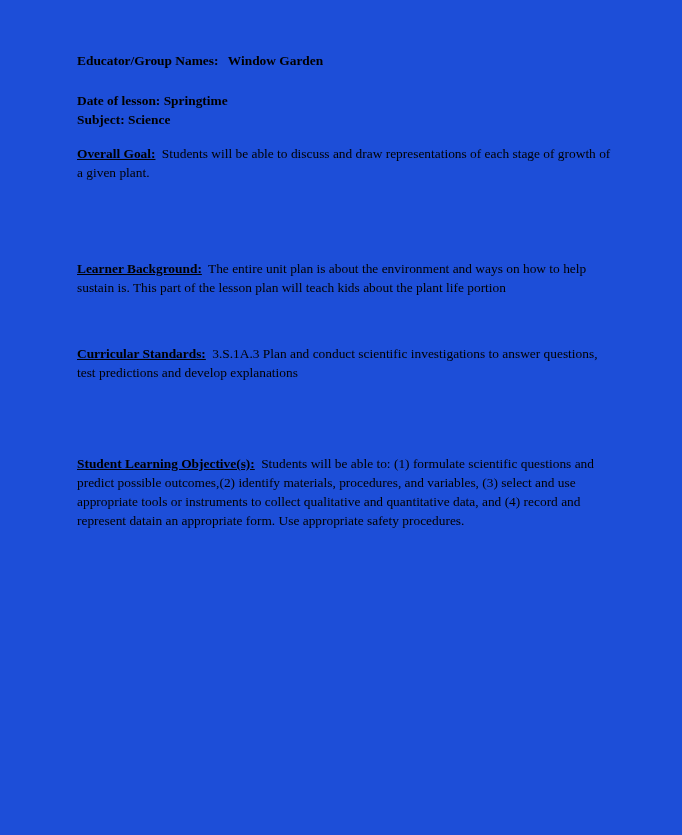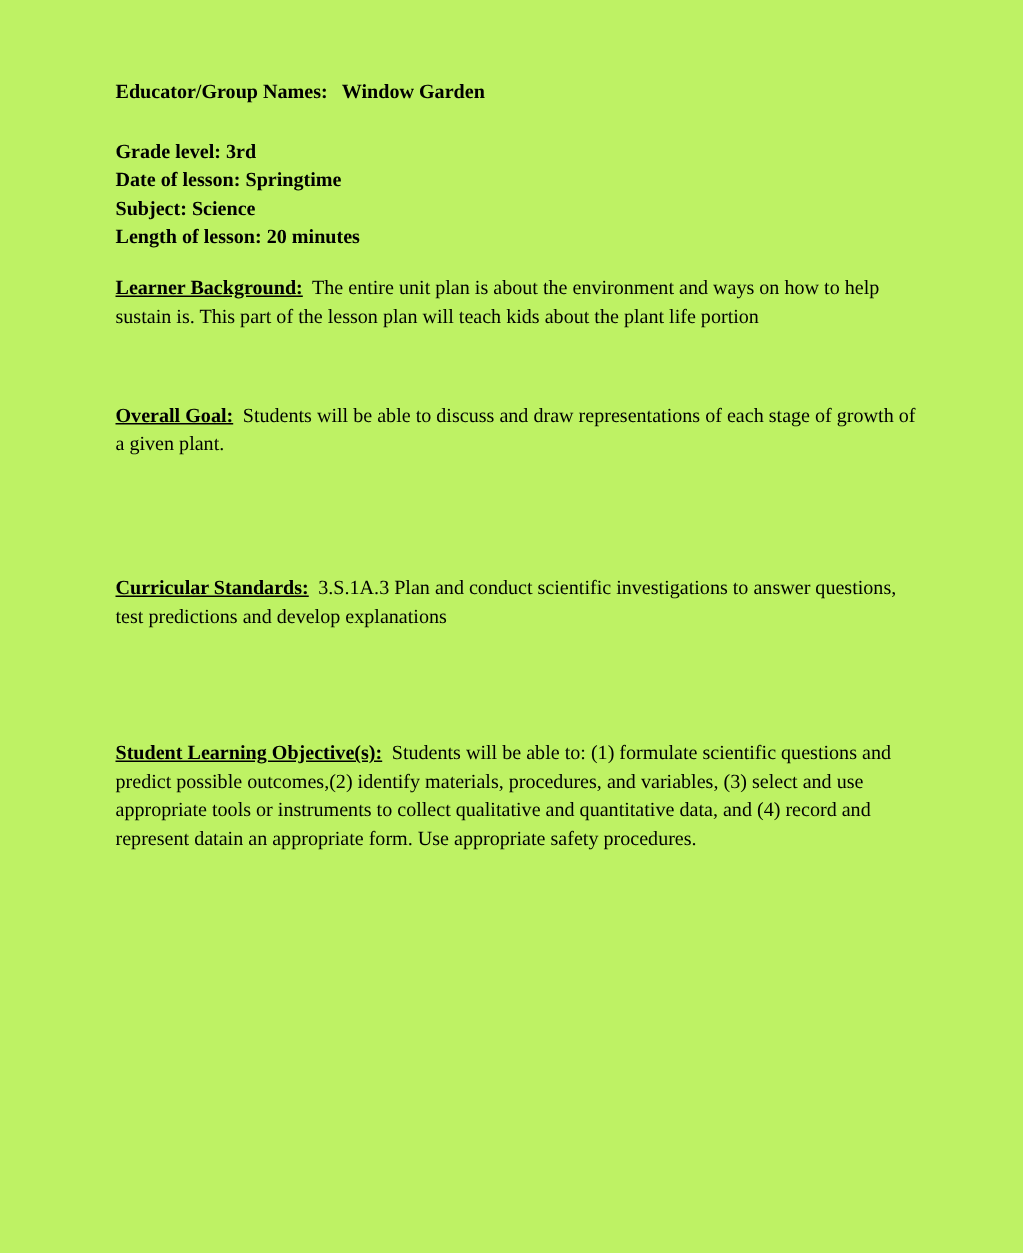--- a/index.html
+++ b/index.html
@@ -5,21 +5,21 @@
   html, body {
     margin: 0;
     padding: 0;
     background: #ffffff;
   }
   .page {
     position: relative;
     width: 682px;
     height: 835px;
     box-sizing: border-box;
-    background: #bef264;
+    background: #1d4ed8;
     padding: 51px 69px 0 77px;
     font-family: "Liberation Serif", "DejaVu Serif", serif;
     font-size: 13.4px;
     line-height: 19px;
     color: #000000;
     overflow: hidden;
   }
   p { margin: 0; }
   .b { font-weight: bold; }
   .hdr-line { margin: 0 0 21px 0; }
@@ -41,35 +41,33 @@
 <body>
 
 <div class="page">
 
   <p class="hdr-line">
     <span class="b">Educator/Group Names:</span>
     <span class="b hdr-value">Window Garden</span>
   </p>
 
   <div class="info-block">
-    <p class="b">Grade level: 3rd</p>
     <p class="b">Date of lesson: Springtime</p>
     <p class="b">Subject: Science</p>
-    <p class="b">Length of lesson: 20 minutes</p>
   </div>
 
+
+  <p class="section s1">
+    <span class="sec-label">Overall Goal:</span>
+    <span>Students will be able to discuss and draw representations of each stage of growth of a given plant.</span>
+  </p>
 
   <p class="section s2">
     <span class="sec-label">Learner Background:</span>
     <span>The entire unit plan is about the environment and ways on how to help sustain is. This part of the lesson plan will teach kids about the plant life portion</span>
-  </p>
-
-  <p class="section s1">
-    <span class="sec-label">Overall Goal:</span>
-    <span>Students will be able to discuss and draw representations of each stage of growth of a given plant.</span>
   </p>
 
   <p class="section s3">
     <span class="sec-label">Curricular Standards:</span>
     <span>3.S.1A.3 Plan and conduct scientific investigations to answer questions, test predictions and develop explanations</span>
   </p>
 
   <p class="section s4">
     <span class="sec-label">Student Learning Objective(s):</span>
     <span>Students will be able to: (1) formulate scientific questions and predict possible outcomes,(2) identify materials, procedures, and variables, (3) select and use appropriate tools or instruments to collect qualitative and quantitative data, and (4) record and represent datain an appropriate form. Use appropriate safety procedures.</span>

